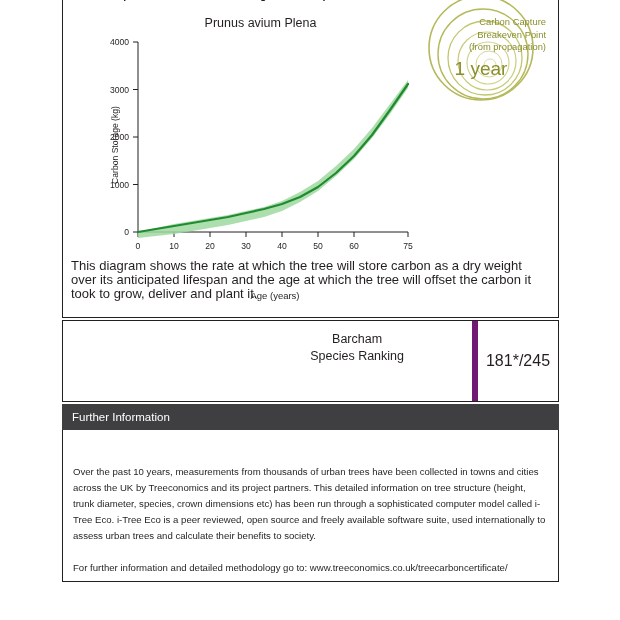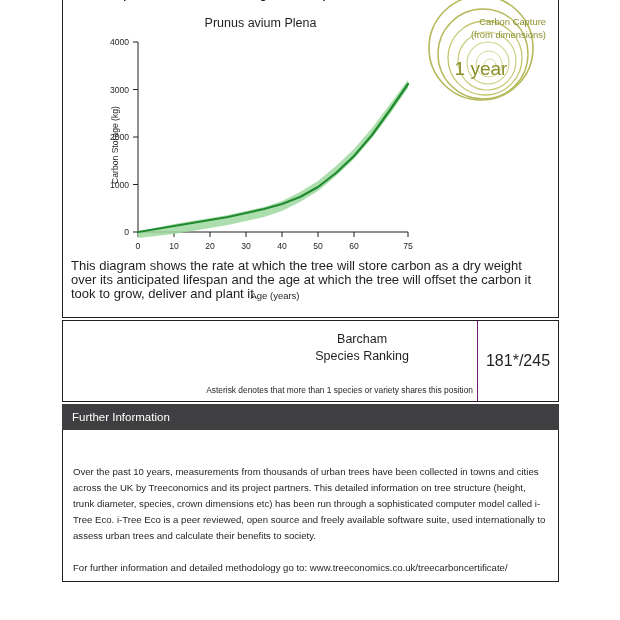--- a/index.html
+++ b/index.html
@@ -136,21 +136,21 @@
     width: 497px;
     height: 82px;
     border: 1px solid #231f20;
     box-sizing: border-box;
     background: #ffffff;
   }
   .rank-left {
     position: absolute;
     left: 0; top: 0; bottom: 0;
     right: 80px;
-    border-right: 1px solid #701a75;
+    border-right: 6px solid #701a75;
   }
   .rank-title {
     position: absolute;
     right: 68px;
     top: 10px;
     text-align: center;
     font-size: 12.5px;
     line-height: 17px;
     color: #231f20;
   }
@@ -281,35 +281,35 @@
         <circle cx="65" cy="64" r="52" fill="none" stroke="#b5b95a" stroke-width="1.6"></circle>
         <circle cx="67" cy="70" r="45" fill="none" stroke="#b5b95a" stroke-width="1.4"></circle>
         <circle cx="69" cy="74" r="37" fill="none" stroke="#c3c66e" stroke-width="1.3"></circle>
         <circle cx="71" cy="77" r="29" fill="none" stroke="#c9cc7c" stroke-width="1.2"></circle>
         <circle cx="72" cy="79" r="21" fill="none" stroke="#cfd189" stroke-width="1.1"></circle>
         <circle cx="73" cy="80" r="13" fill="none" stroke="#d5d796" stroke-width="1"></circle>
         <circle cx="74" cy="81" r="6" fill="none" stroke="#dadca3" stroke-width="1"></circle>
       </svg>
       <div class="badge-text">
         <div>Carbon Capture</div>
-        <div>(from dimensions)</div>
+        <div>Breakeven Point</div>
+        <div>(from propagation)</div>
       </div>
       <div class="badge-value">1 year</div>
     </div>
 
     <div class="chart-caption">This diagram shows the rate at which the tree will store carbon as a dry weight over its anticipated lifespan and the age at which the tree will offset the carbon it took to grow, deliver and plant it.</div>
   </div>
 
   <div class="rank-block">
     <div class="rank-left">
       <div class="rank-title">
         <div>Barcham</div>
         <div>Species Ranking</div>
       </div>
-      <div class="rank-note">Asterisk denotes that more than 1 species or variety shares this position</div>
     </div>
     <div class="rank-value">181*/245</div>
   </div>
 
   <div class="fi-header">Further Information</div>
   <div class="fi-body">
     <p class="fi-para">Over the past 10 years, measurements from thousands of urban trees have been collected in towns and cities across the UK by Treeconomics and its project partners. This detailed information on tree structure (height, trunk diameter, species, crown dimensions etc) has been run through a sophisticated computer model called i-Tree Eco. i-Tree Eco is a peer reviewed, open source and freely available software suite, used internationally to assess urban trees and calculate their benefits to society.</p>
     <p class="fi-para">For further information and detailed methodology go to: www.treeconomics.co.uk/treecarboncertificate/</p>
   </div>
 

